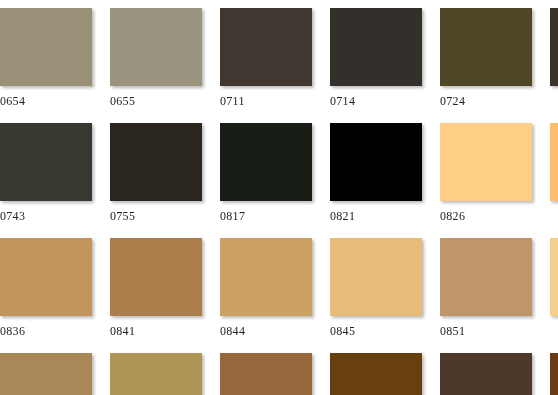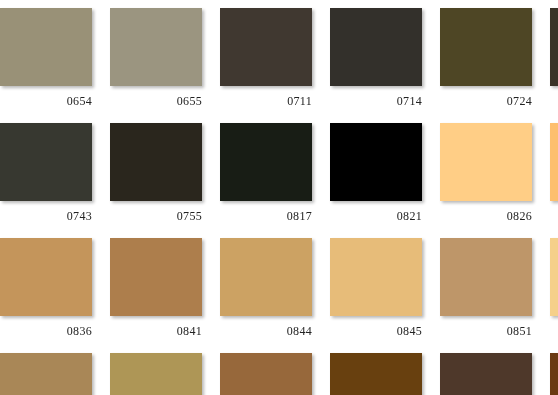--- a/index.html
+++ b/index.html
@@ -47,21 +47,21 @@
     box-shadow: 2px 2px 3px rgba(0,0,0,0.28);
     background: #cccccc;
   }
 
   .swatch-label {
     display: block;
     width: 92px;
     height: 20px;
     line-height: 20px;
     margin-top: 5px;
-    text-align: right;
+    text-align: left;
     font-size: 12px;
     color: #222222;
     font-family: "Liberation Serif", "DejaVu Serif", serif;
     letter-spacing: 0.3px;
   }
 
   .swatch-label.is-hidden {
     visibility: hidden;
   }
 </style>

